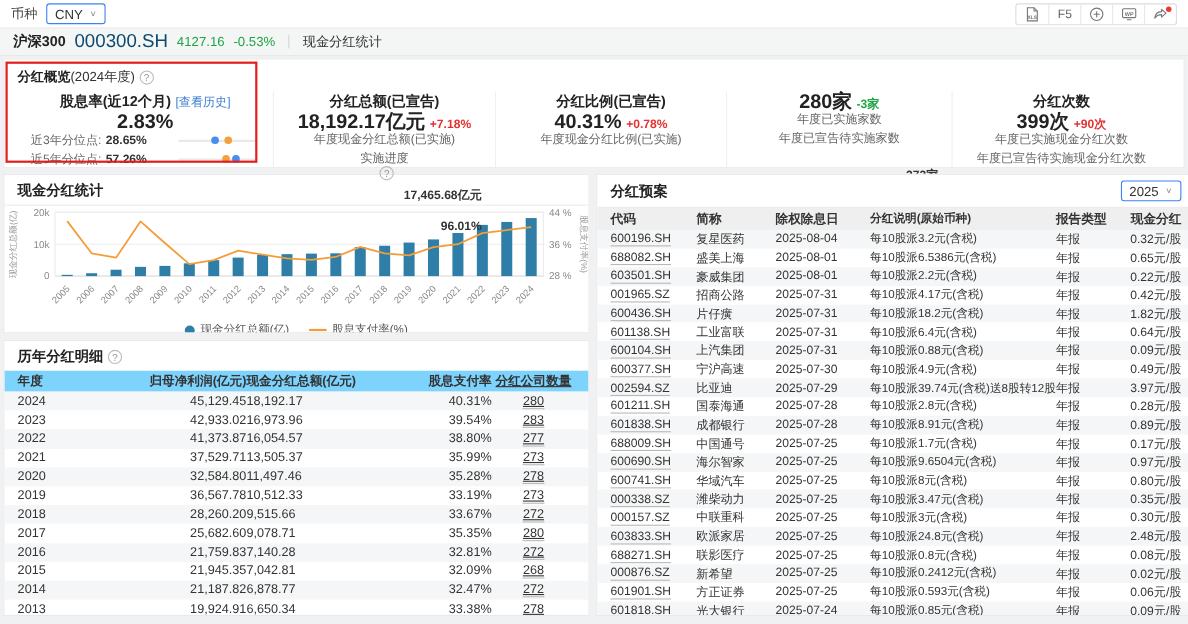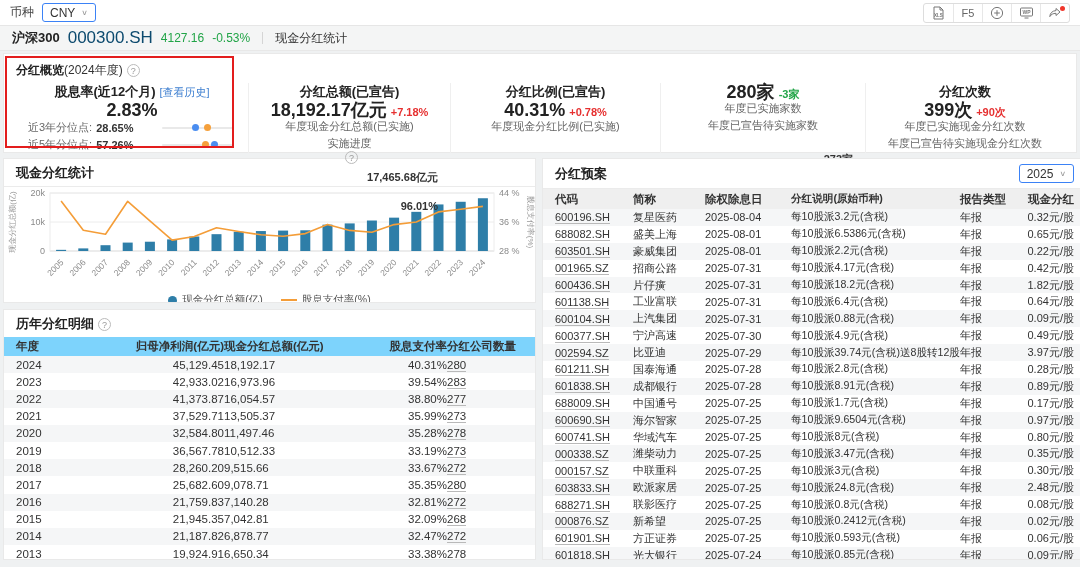--- a/index.html
+++ b/index.html
@@ -72,21 +72,21 @@
   .history-panel { flex:1; overflow:hidden; }
   .tbl { width:100%; }
   .tr { display:flex; align-items:center; padding:0 12px; }
   .hist .tr { height:17.2px; font-size:11.5px; }
   .hist .thead { height:19px; background:#7dd3fc; font-weight:bold; color:#333; }
   .zebra:nth-child(even) { background:#f5f6f7; }
   .hist .c0 { width:60px; }
   .hist .c1 { width:148px; text-align:right; }
   .hist .c2 { width:120px; }
   .hist .c3 { width:103px; text-align:right; }
-  .hist .c4 { flex:1; text-align:left; }
+  .hist .c4 { flex:1; text-align:center;text-decoration:underline; }
   .lnk { border-bottom:1px solid #b9b9b9; cursor:pointer; }
 
   
   .plans-panel { height:100%; overflow:hidden; }
   .plans-title-row { display:flex; align-items:center; padding:5px 12px 5px; border-bottom:1px solid #ebebeb; }
   .plans .tr { height:16.9px; font-size:11px; }
   .plans .thead { height:20px; background:#efefef; font-weight:bold; color:#333; font-size:11.5px; }
   .plans .c0 { width:78px; }
   .plans .c1 { width:72px; }
   .plans .c2 { width:86px; }

